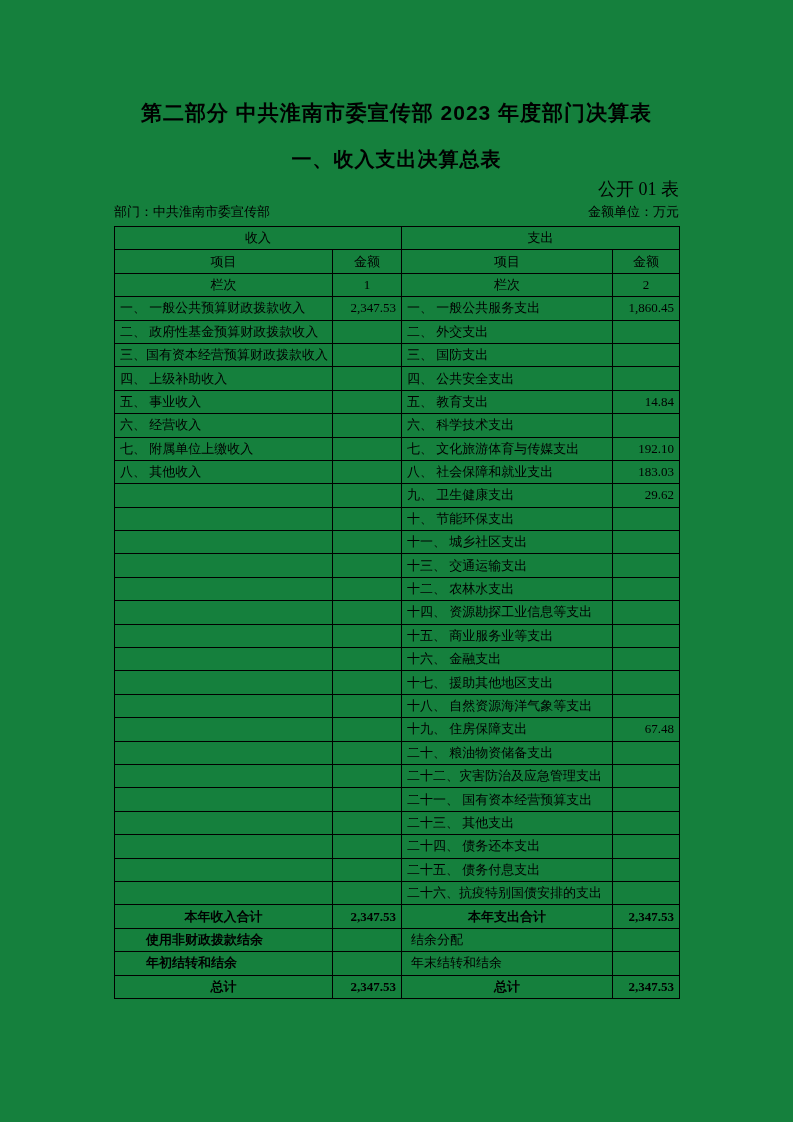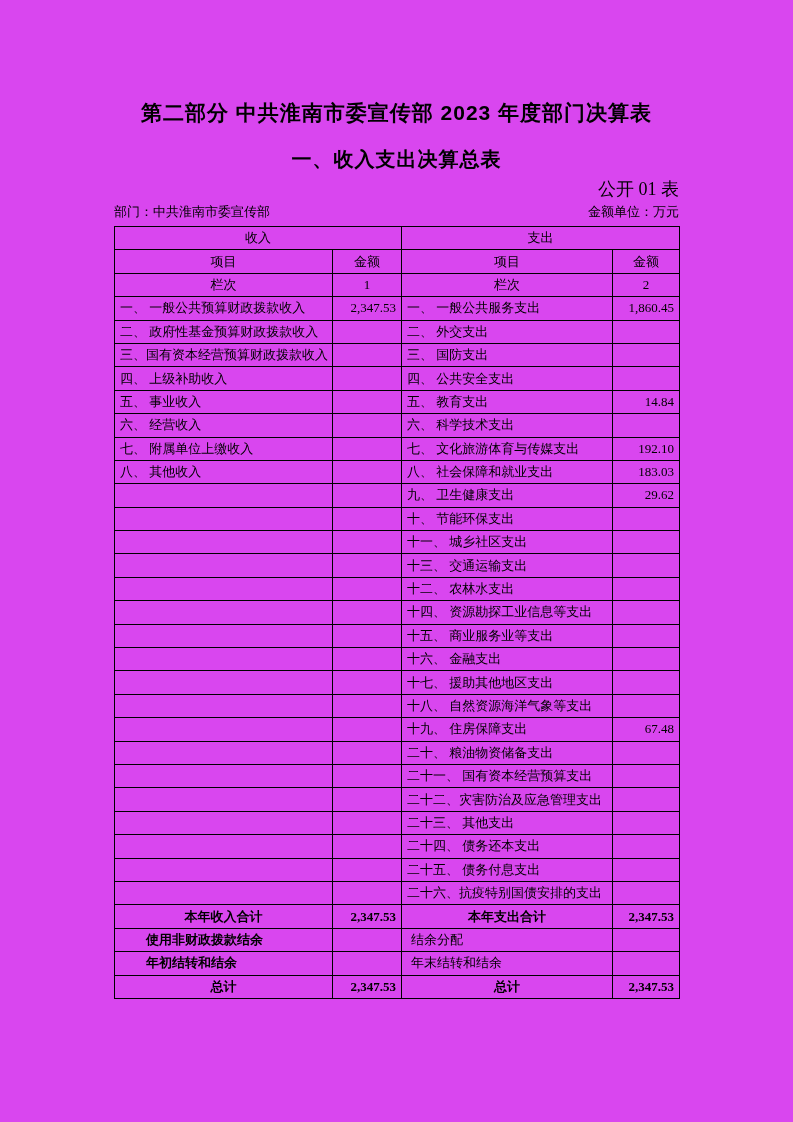--- a/index.html
+++ b/index.html
@@ -1,19 +1,19 @@
 <!DOCTYPE html>
 <html><head>
 <meta charset="utf-8">
 <style>
   html,body{margin:0;padding:0;background:#fff;}
   .sheet{
     position:relative;
     width:793px;height:1122px;
-    background:#d946ef;
+    background:#15803d;
     color:#000;
     font-family:"Liberation Serif","DejaVu Serif",serif;
     overflow:hidden;
   }
   .doc-title{
     padding-top:100px;
     text-align:center;
     font-family:"Liberation Sans","DejaVu Sans",sans-serif;
     font-weight:bold;
     font-size:21px;
@@ -248,28 +248,28 @@
           <tr>
             <td class="item"></td>
             <td class="amt"></td>
             <td class="item">二十、 粮油物资储备支出</td>
             <td class="amt"></td>
           </tr>
 
           <tr>
             <td class="item"></td>
             <td class="amt"></td>
+            <td class="item">二十二、灾害防治及应急管理支出</td>
+            <td class="amt"></td>
+          </tr>
+
+          <tr>
+            <td class="item"></td>
+            <td class="amt"></td>
             <td class="item">二十一、 国有资本经营预算支出</td>
-            <td class="amt"></td>
-          </tr>
-
-          <tr>
-            <td class="item"></td>
-            <td class="amt"></td>
-            <td class="item">二十二、灾害防治及应急管理支出</td>
             <td class="amt"></td>
           </tr>
 
           <tr>
             <td class="item"></td>
             <td class="amt"></td>
             <td class="item">二十三、 其他支出</td>
             <td class="amt"></td>
           </tr>
 

